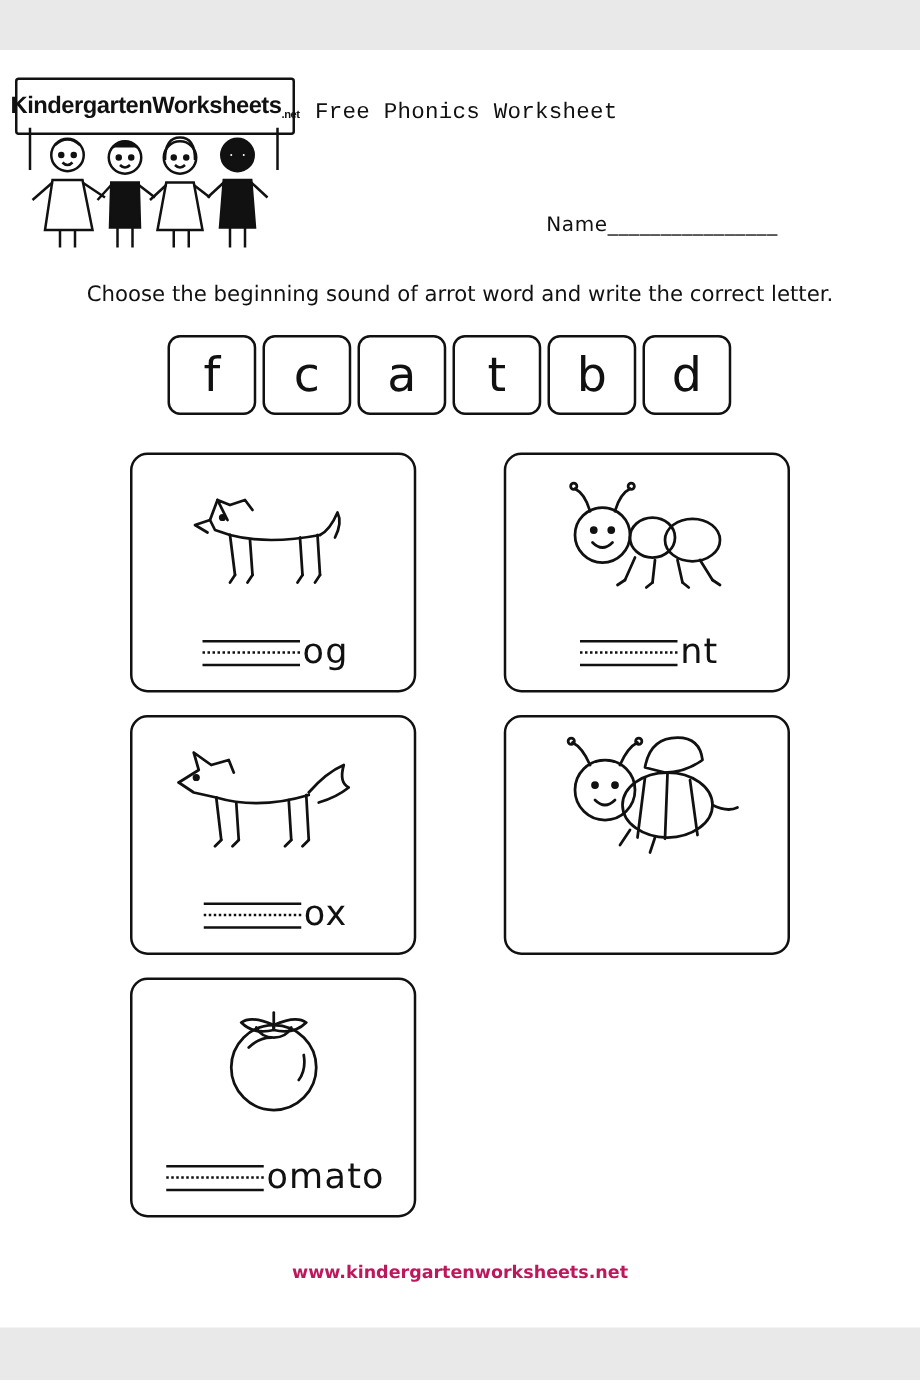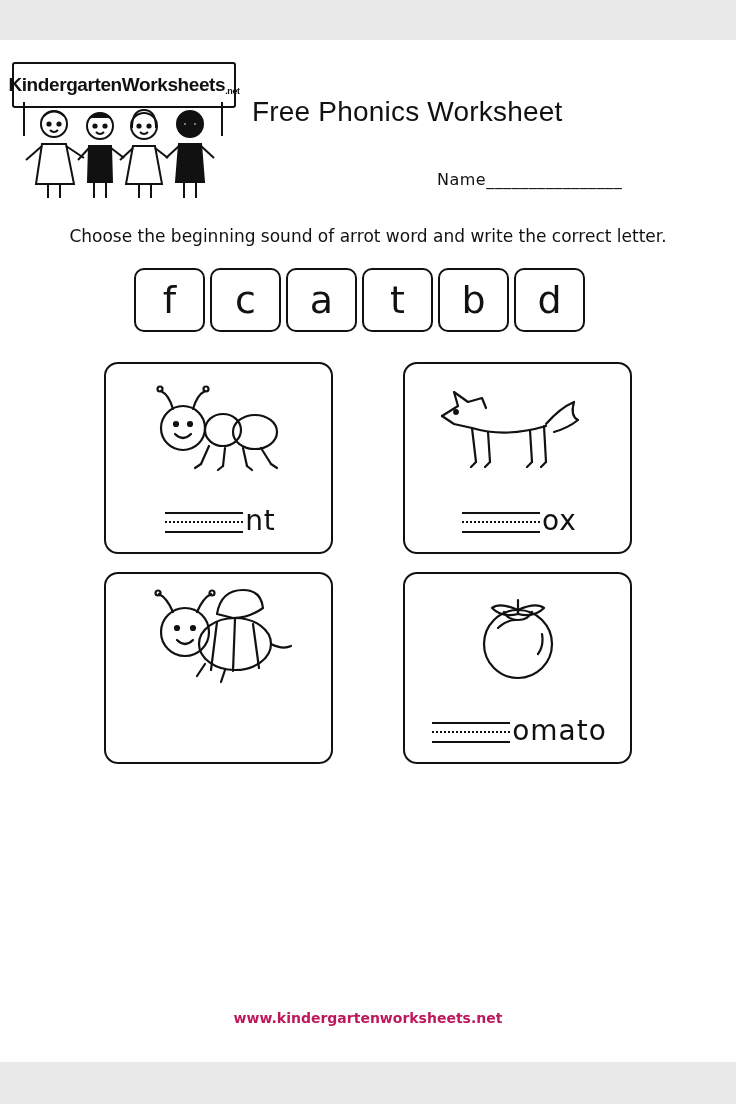--- a/index.html
+++ b/index.html
@@ -65,23 +65,23 @@
     position: absolute;
     left: 0;
     top: 40px;
     width: 232px;
     height: 100px;
   }
 
   .worksheet-title {
     position: absolute;
     left: 252px;
-    top: 56px;
-    font-family: Liberation Sans, sans-serif;
-    font-size: 28px;
+    top: 40px;
+    font-family: Liberation Mono, monospace;
+    font-size: 18px;
     color: #111;
     letter-spacing: 0.2px;
   }
   .name-line {
     position: absolute;
     left: 420px;
     top: 130px;
     font-family: "DejaVu Sans", sans-serif;
     font-size: 16px;
     color: #111;
@@ -287,20 +287,44 @@
     <div class="letter-tile">f</div>
     <div class="letter-tile">c</div>
     <div class="letter-tile">a</div>
     <div class="letter-tile">t</div>
     <div class="letter-tile">b</div>
     <div class="letter-tile">d</div>
   </div>
 
   <div class="grid">
 
+    <div class="card">
+      <div class="card-art">
+        <svg width="150" height="110" viewBox="0 0 150 110" xmlns="http://www.w3.org/2000/svg">
+          <g fill="none" stroke="#111" stroke-width="2.2" stroke-linejoin="round" stroke-linecap="round">
+            <path d="M38 40 L30 24 L40 28 L52 24 L58 32"></path>
+            <path d="M30 24 L24 40 L28 48 L40 52"></path>
+            <path d="M24 40 L12 44 L22 50"></path>
+            <circle cx="34" cy="38" r="1.8" fill="#111"></circle>
+            <path d="M40 52 L44 84 M56 56 L58 84 M96 54 L98 84 M110 52 L112 84"></path>
+            <path d="M40 52 q30 8 72 0"></path>
+            <path d="M112 52 q8 -4 14 -18 q4 8 -2 20"></path>
+            <path d="M44 84 l-4 6 M58 84 l-4 6 M98 84 l-4 6 M112 84 l-4 6"></path>
+          </g>
+        </svg>
+      </div>
+      <div class="card-answer">
+        <span class="blank">
+          <span class="solid"></span>
+            <span class="dotted"></span>
+            <span class="solid-bottom"></span>
+        </span>
+        <span class="word-rest">og</span>
+      </div>
+    </div>
 
     <div class="card">
       <div class="card-art">
         <svg width="160" height="110" viewBox="0 0 160 110" xmlns="http://www.w3.org/2000/svg">
           <g fill="none" stroke="#111" stroke-width="2.2" stroke-linejoin="round" stroke-linecap="round">
             <circle cx="44" cy="52" r="22"></circle>
             <circle cx="37" cy="48" r="2" fill="#111"></circle>
             <circle cx="51" cy="48" r="2" fill="#111"></circle>
             <path d="M36 58 q8 8 16 0"></path>
             <path d="M34 33 q-4 -14 -12 -18 M54 33 q4 -14 12 -18"></path>

